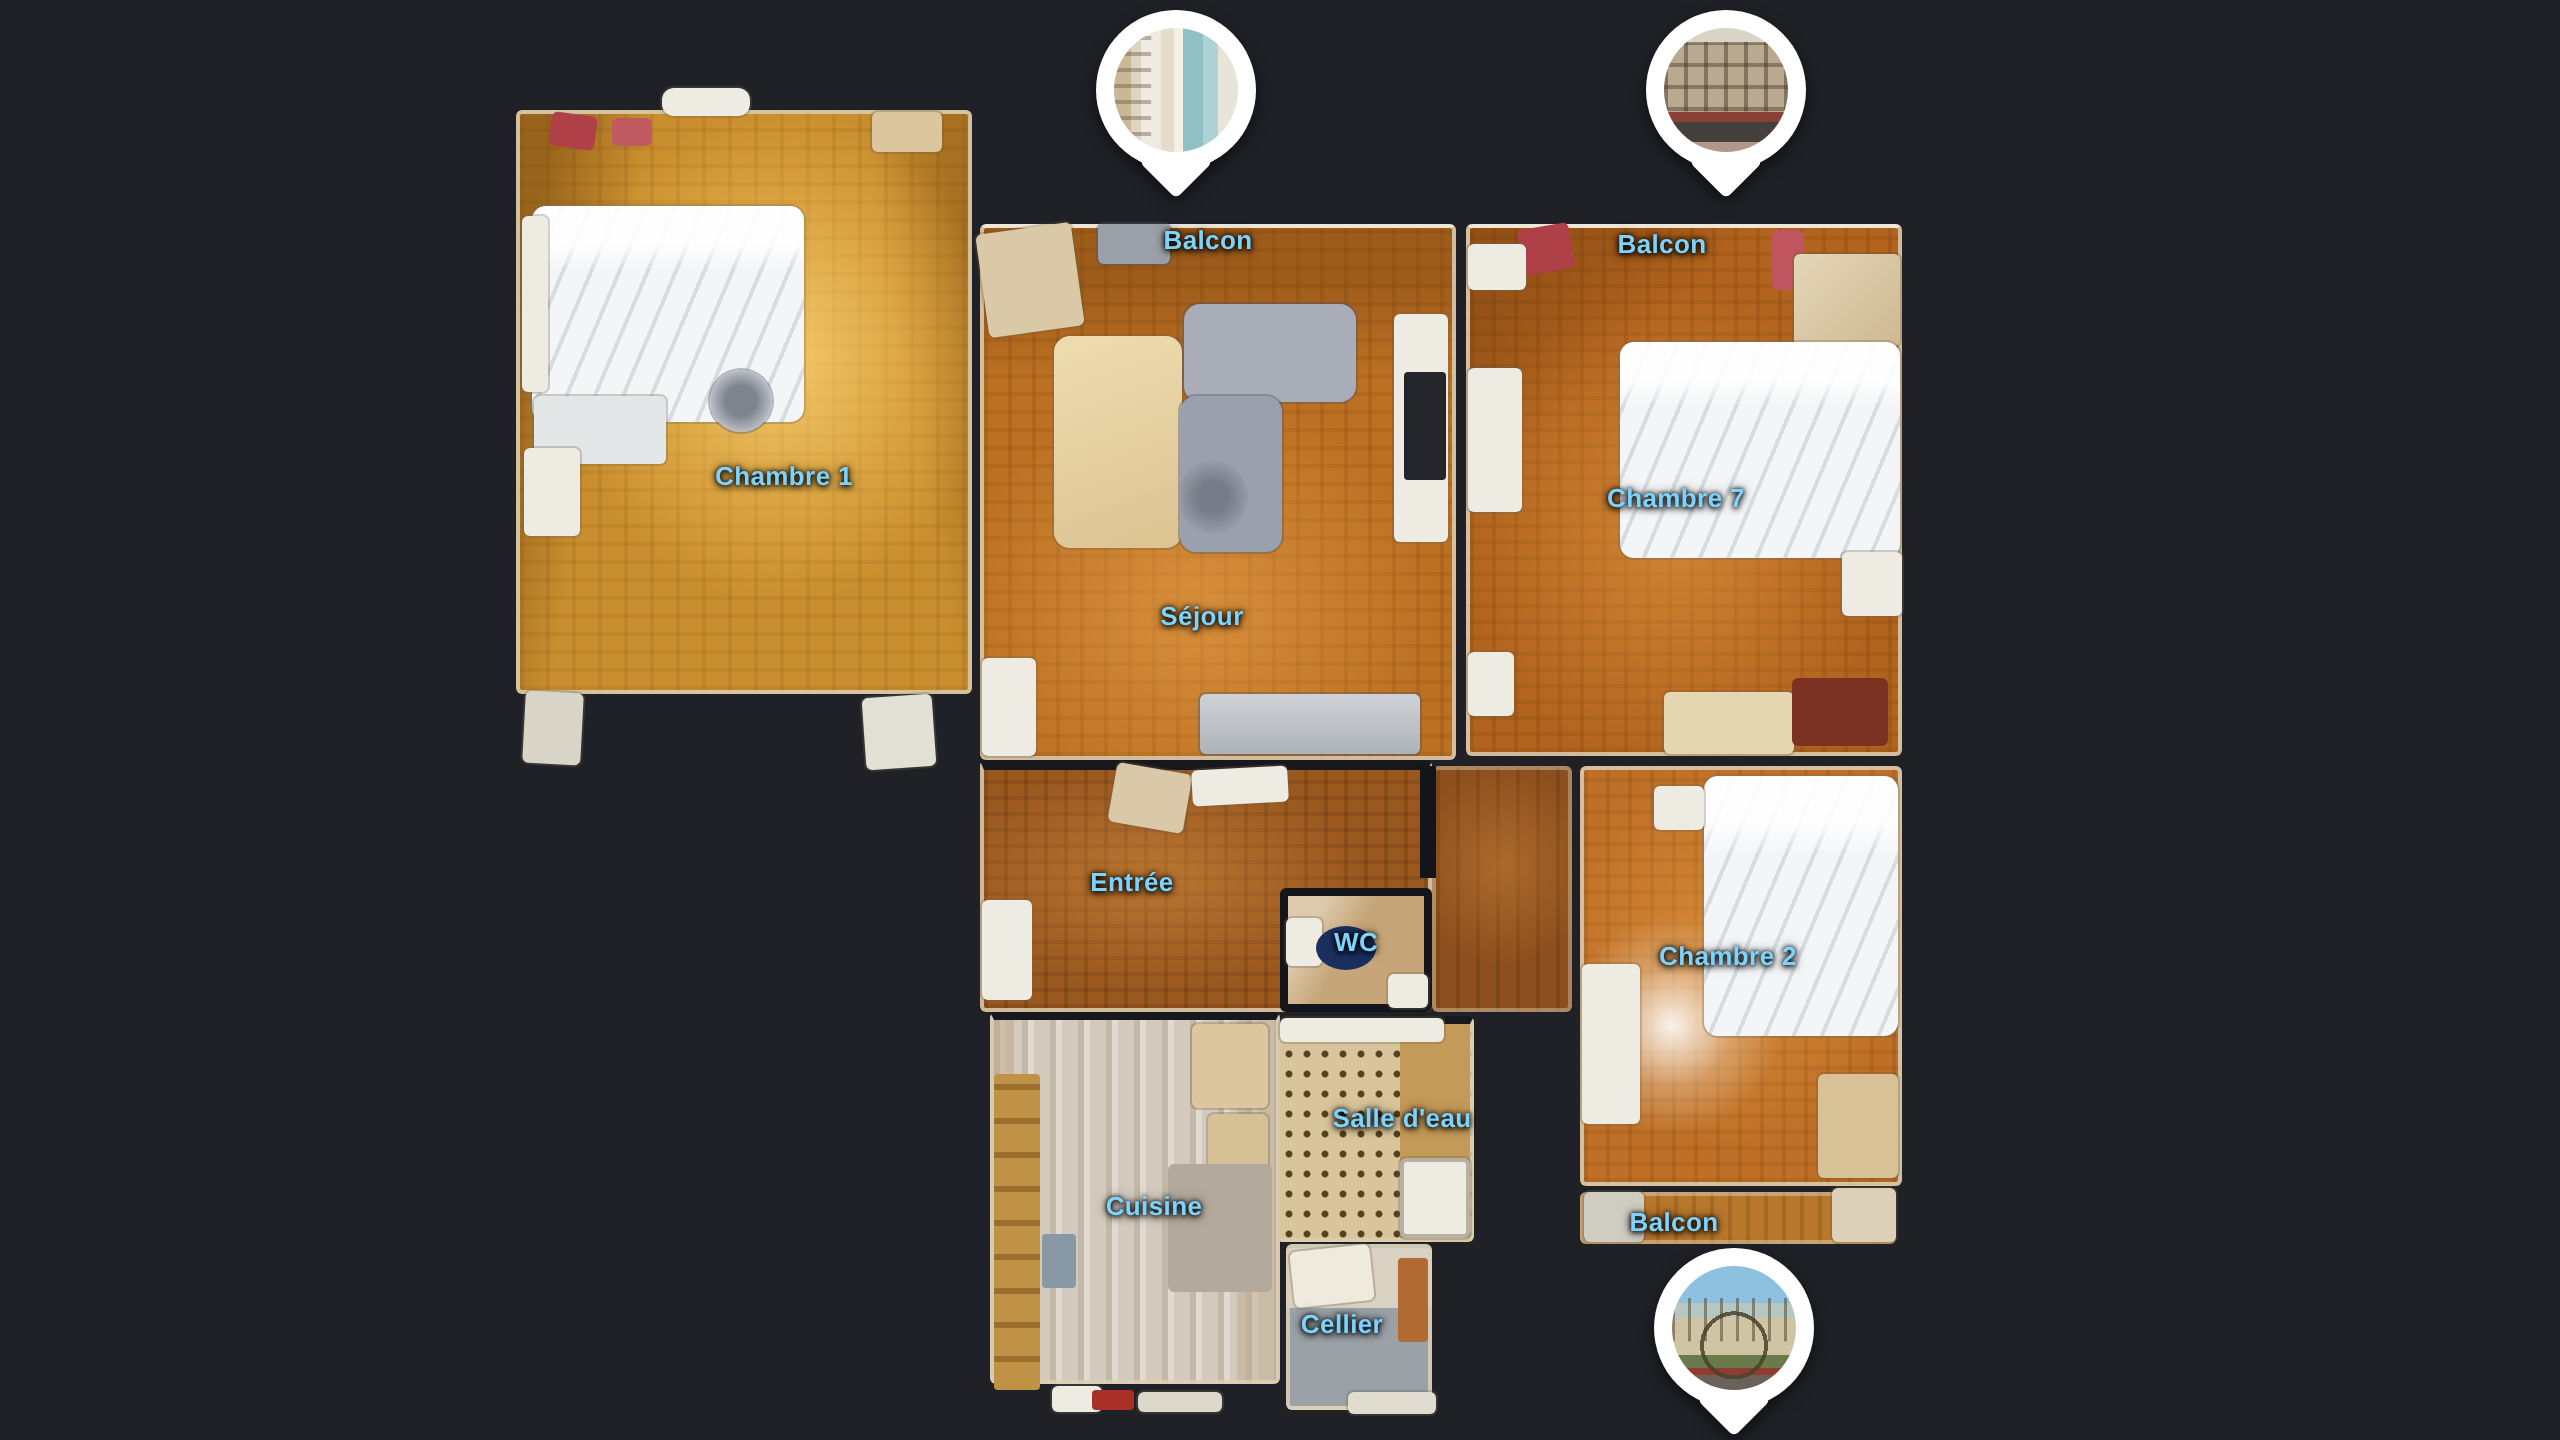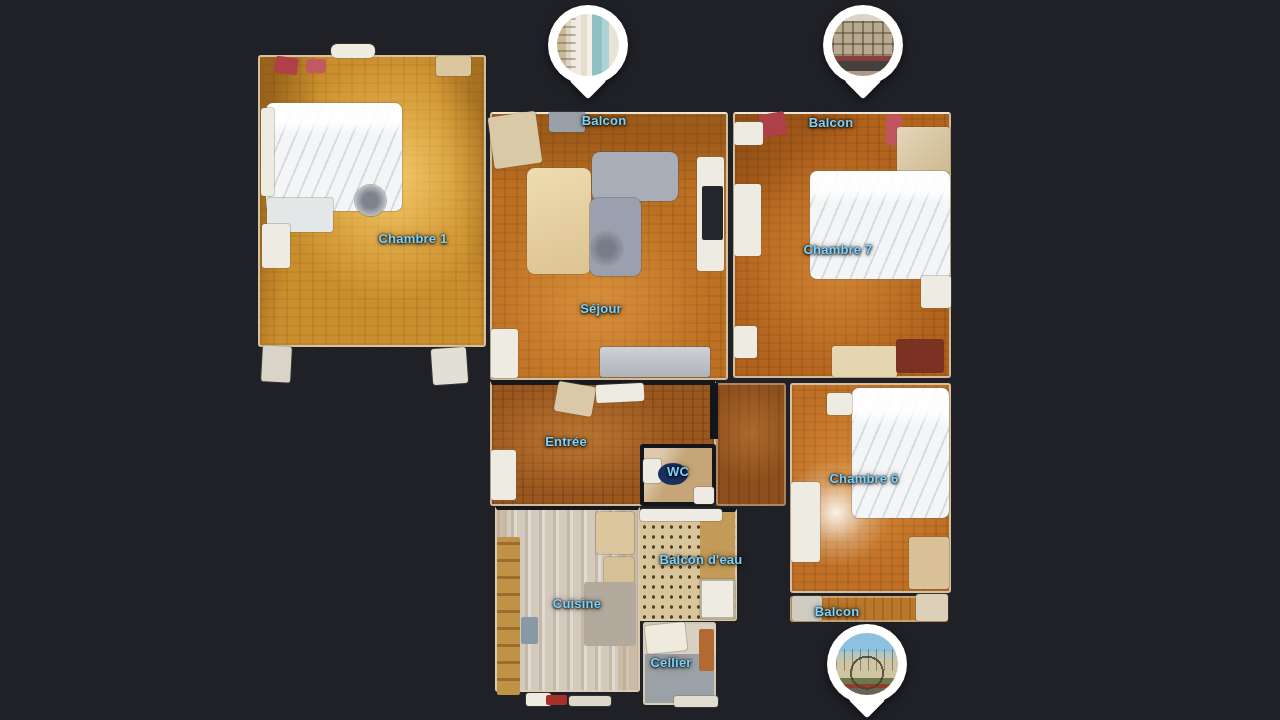--- a/index.html
+++ b/index.html
@@ -178,27 +178,27 @@
   <div class="furn" style="left:584px;top:582px;width:52px;height:64px;background:#b3aa9d;border-radius:3px;"></div>
   <div class="furn" style="left:497px;top:537px;width:23px;height:158px;background:repeating-linear-gradient(0deg,#c09245 0 14px,#9a6f2e 14px 17px);border-radius:2px;"></div>
   <div class="furn" style="left:521px;top:617px;width:17px;height:27px;background:#8898a4;border-radius:2px;"></div>
   <div class="furn white" style="left:526px;top:693px;width:25px;height:13px;"></div>
   <div class="furn" style="left:546px;top:695px;width:21px;height:10px;background:#a83028;border-radius:2px;"></div>
   <div class="furn white" style="left:569px;top:696px;width:42px;height:10px;background:#ddd8cc;"></div>
   <div class="furn white" style="left:674px;top:696px;width:44px;height:11px;background:#e0dcd0;"></div>
   <div class="furn white" style="left:646px;top:624px;width:40px;height:28px;transform:rotate(-6deg);background:#efeade;"></div>
   <div class="furn" style="left:699px;top:629px;width:15px;height:42px;background:#b06a32;border-radius:2px;"></div>
 
-  <div class="room-label" style="left:413px;top:238px;">Chambre 1</div>
+  <div class="room-label" style="left:392px;top:238px;">Chambre 1</div>
   <div class="room-label" style="left:601px;top:308px;text-align:right;">Séjour</div>
   <div class="room-label" style="left:838px;top:249px;">Chambre 7</div>
-  <div class="room-label" style="left:864px;top:478px;">Chambre 6</div>
+  <div class="room-label" style="left:864px;top:478px;">Chambre 2</div>
   <div class="room-label" style="left:560px;top:441px;padding-left:12px;">Entrée</div>
   <div class="room-label" style="left:678px;top:471px;">WC</div>
-  <div class="room-label" style="left:701px;top:559px;">Balcon d'eau</div>
+  <div class="room-label" style="left:701px;top:559px;">Salle d'eau</div>
   <div class="room-label" style="left:577px;top:603px;">Cuisine</div>
   <div class="room-label" style="left:671px;top:662px;">Cellier</div>
   <div class="room-label" style="left:604px;top:120px;">Balcon</div>
   <div class="room-label" style="left:831px;top:122px;">Balcon</div>
   <div class="room-label" style="left:837px;top:611px;">Balcon</div>
 
   <div class="pin" style="left:546px;top:5px;">
     <div class="pin-bubble">
       <div class="pin-photo photo-window"></div>
     </div>

